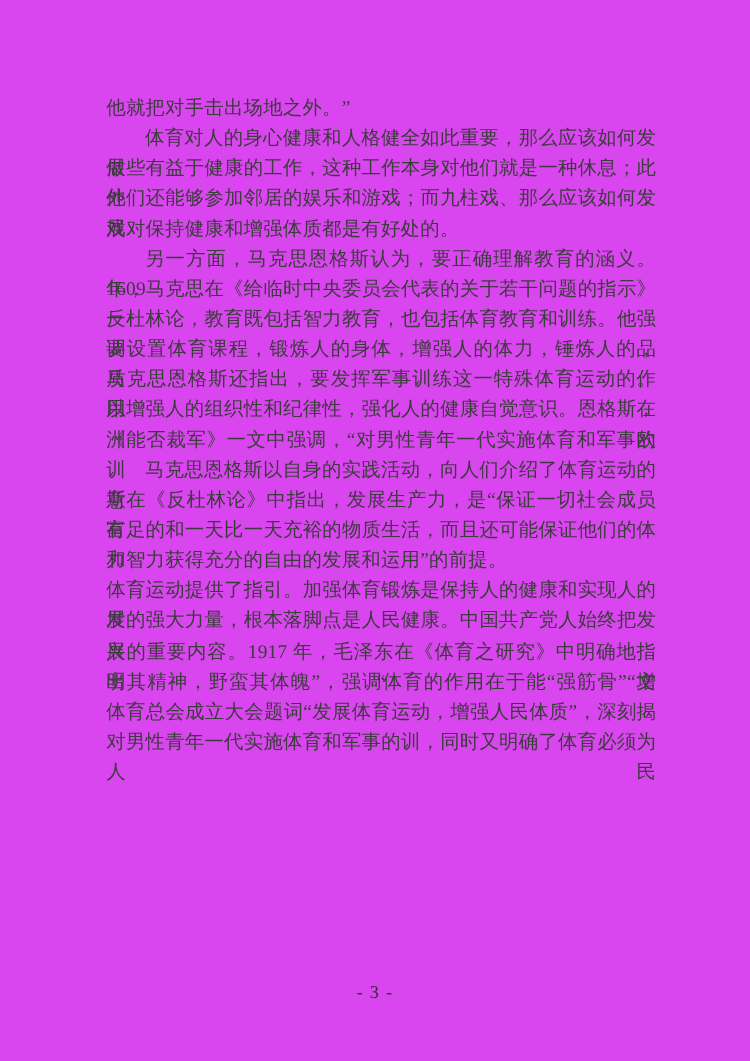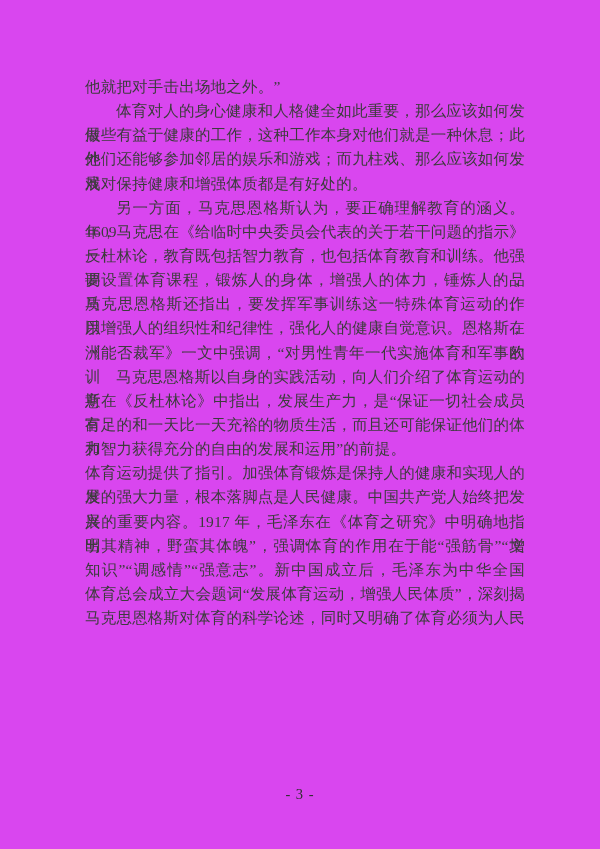--- a/index.html
+++ b/index.html
@@ -71,18 +71,17 @@
     <div class="line fill">以增强人的组织性和纪律性，强化人的健康自觉意识。恩格斯在《欧</div>
     <div class="line fill">洲能否裁军》一文中强调，“对男性青年一代实施体育和军事的训</div>
     <div class="line indent fill">马克思恩格斯以自身的实践活动，向人们介绍了体育运动的意</div>
     <div class="line fill">斯在《反杜林论》中指出，发展生产力，是“保证一切社会成员有</div>
     <div class="line fill">富足的和一天比一天充裕的物质生活，而且还可能保证他们的体力</div>
     <div class="line">和智力获得充分的自由的发展和运用”的前提。</div>
     <div class="line fill">体育运动提供了指引。加强体育锻炼是保持人的健康和实现人的发</div>
     <div class="line fill">展的强大力量，根本落脚点是人民健康。中国共产党人始终把发展</div>
     <div class="line fill">兴的重要内容。1917 年，毛泽东在《体育之研究》中明确地指出“文</div>
     <div class="line fill">明其精神，野蛮其体魄”，强调体育的作用在于能“强筋骨”“增</div>
-    <div class="line fill">知识”“调感情”“强意志”。新中国成立后，毛泽东为中华全国</div>
     <div class="line fill">体育总会成立大会题词“发展体育运动，增强人民体质”，深刻揭</div>
-    <div class="line fill">马克思恩格斯对体育的科学论述，同时又明确了体育必须为人民</div>
+    <div class="line fill">对男性青年一代实施体育和军事的训，同时又明确了体育必须为人民</div>
   </div>
   <div class="page-num">- 3 -</div>
 </div>
 
 </body></html>

